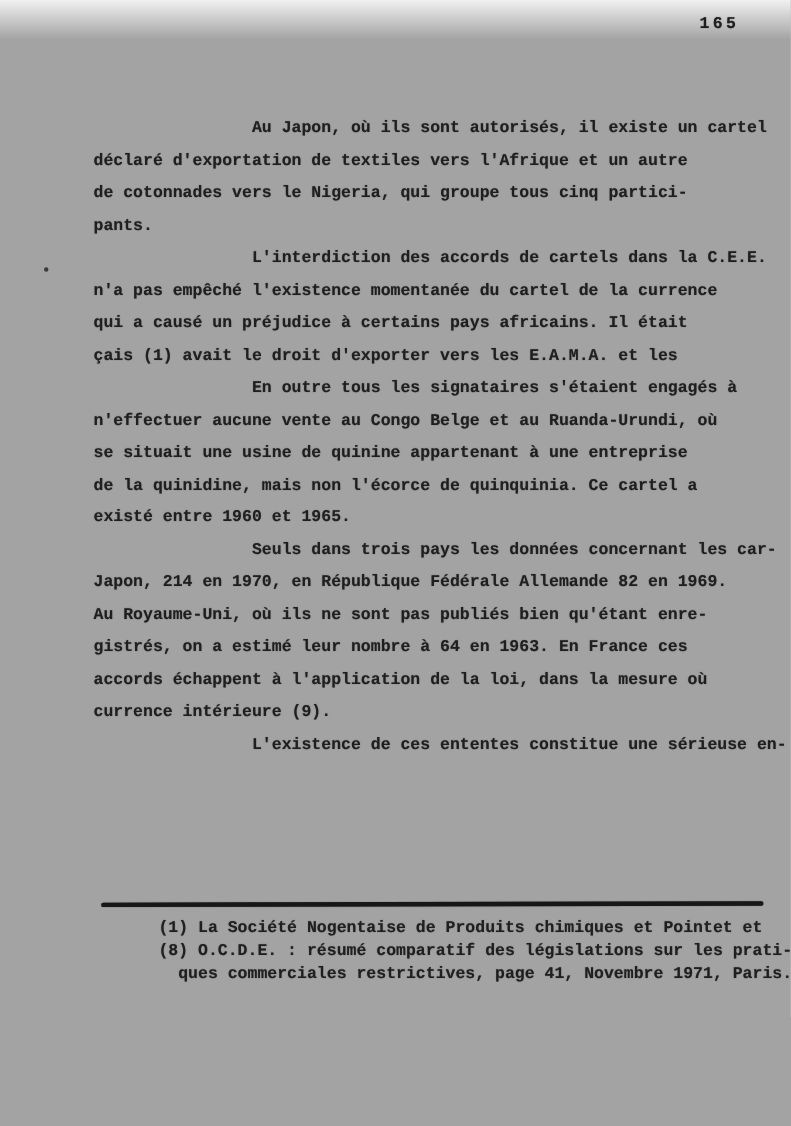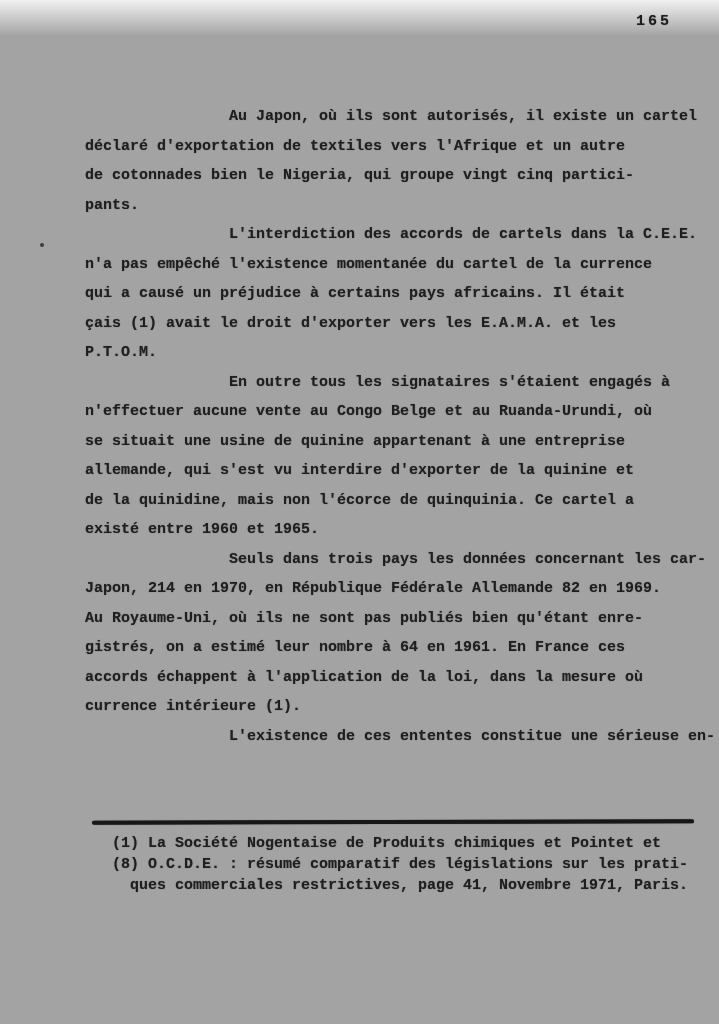--- a/index.html
+++ b/index.html
@@ -70,52 +70,51 @@
     left: 112px;
     top: 833px;
     width: 600px;
   }
   .fline {
     white-space: pre;
     font-size: 15px;
     font-weight: bold;
     line-height: 21px;
     text-shadow: 0 0 1px rgba(20,20,20,0.5);
+    margin-left: 32px;
   }
 </style>
 </head>
 <body>
 
 <div class="page">
   <div class="shade-top"></div>
   <div class="pagenum">165</div>
   <div class="speck"></div>
   <div class="body">
 
   <div class="line">                Au Japon, où ils sont autorisés, il existe un cartel</div>
       <div class="line">déclaré d'exportation de textiles vers l'Afrique et un autre</div>
-      <div class="line">de cotonnades bien le Nigeria, qui groupe vingt cinq partici-</div>
+      <div class="line">de cotonnades vers le Nigeria, qui groupe tous cinq partici-</div>
       <div class="line">pants.</div>
       <div class="line">                L'interdiction des accords de cartels dans la C.E.E.</div>
       <div class="line">n'a pas empêché l'existence momentanée du cartel de la currence</div>
       <div class="line">qui a causé un préjudice à certains pays africains. Il était</div>
       <div class="line">çais (1) avait le droit d'exporter vers les E.A.M.A. et les</div>
-      <div class="line">P.T.O.M.</div>
       <div class="line">                En outre tous les signataires s'étaient engagés à</div>
       <div class="line">n'effectuer aucune vente au Congo Belge et au Ruanda-Urundi, où</div>
       <div class="line">se situait une usine de quinine appartenant à une entreprise</div>
-      <div class="line">allemande, qui s'est vu interdire d'exporter de la quinine et</div>
       <div class="line">de la quinidine, mais non l'écorce de quinquinia. Ce cartel a</div>
       <div class="line">existé entre 1960 et 1965.</div>
       <div class="line">                Seuls dans trois pays les données concernant les car-</div>
       <div class="line">Japon, 214 en 1970, en République Fédérale Allemande 82 en 1969.</div>
       <div class="line">Au Royaume-Uni, où ils ne sont pas publiés bien qu'étant enre-</div>
-      <div class="line">gistrés, on a estimé leur nombre à 64 en 1961. En France ces</div>
+      <div class="line">gistrés, on a estimé leur nombre à 64 en 1963. En France ces</div>
       <div class="line">accords échappent à l'application de la loi, dans la mesure où</div>
-      <div class="line">currence intérieure (1).</div>
+      <div class="line">currence intérieure (9).</div>
       <div class="line">                L'existence de ces ententes constitue une sérieuse en-</div>
     </div>
   <div class="rule"></div>
   <div class="footnotes">
 
   <div class="fline">(1) La Société Nogentaise de Produits chimiques et Pointet et</div>
       <div class="fline">(8) O.C.D.E. : résumé comparatif des législations sur les prati-</div>
       <div class="fline">  ques commerciales restrictives, page 41, Novembre 1971, Paris.</div>
     </div>
 </div>

